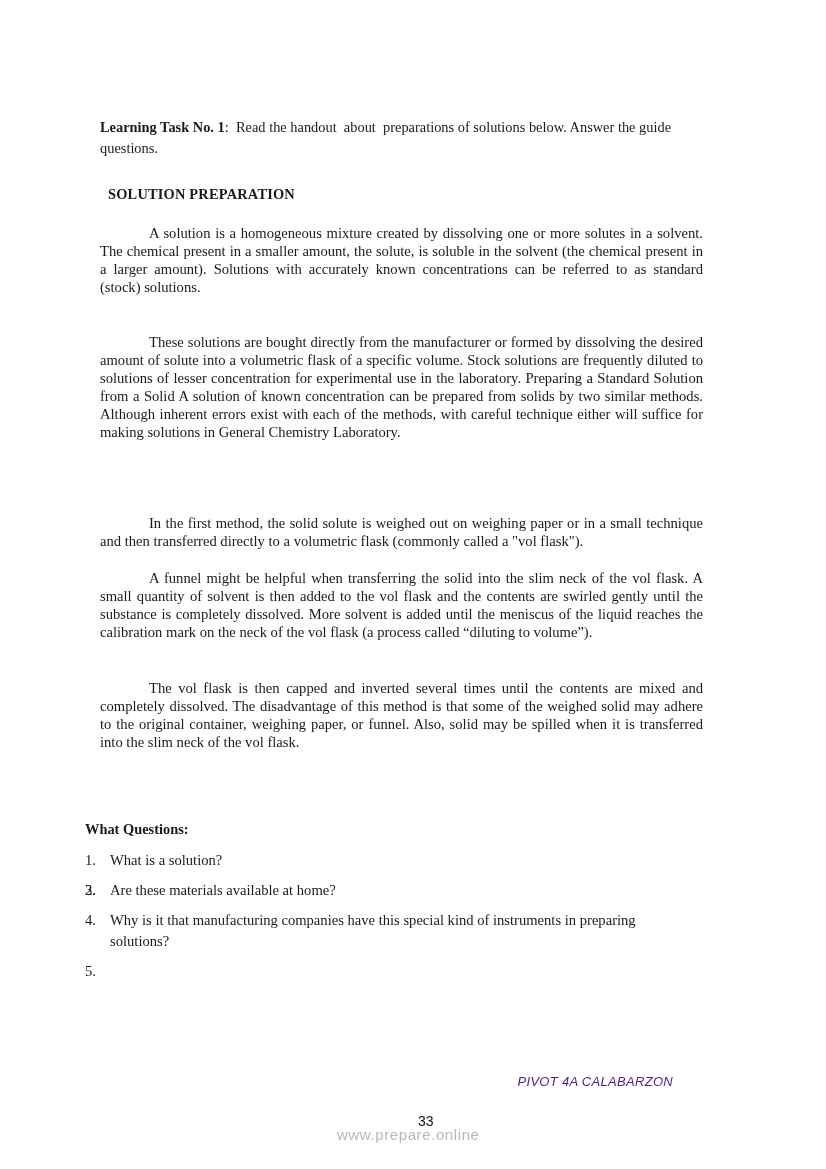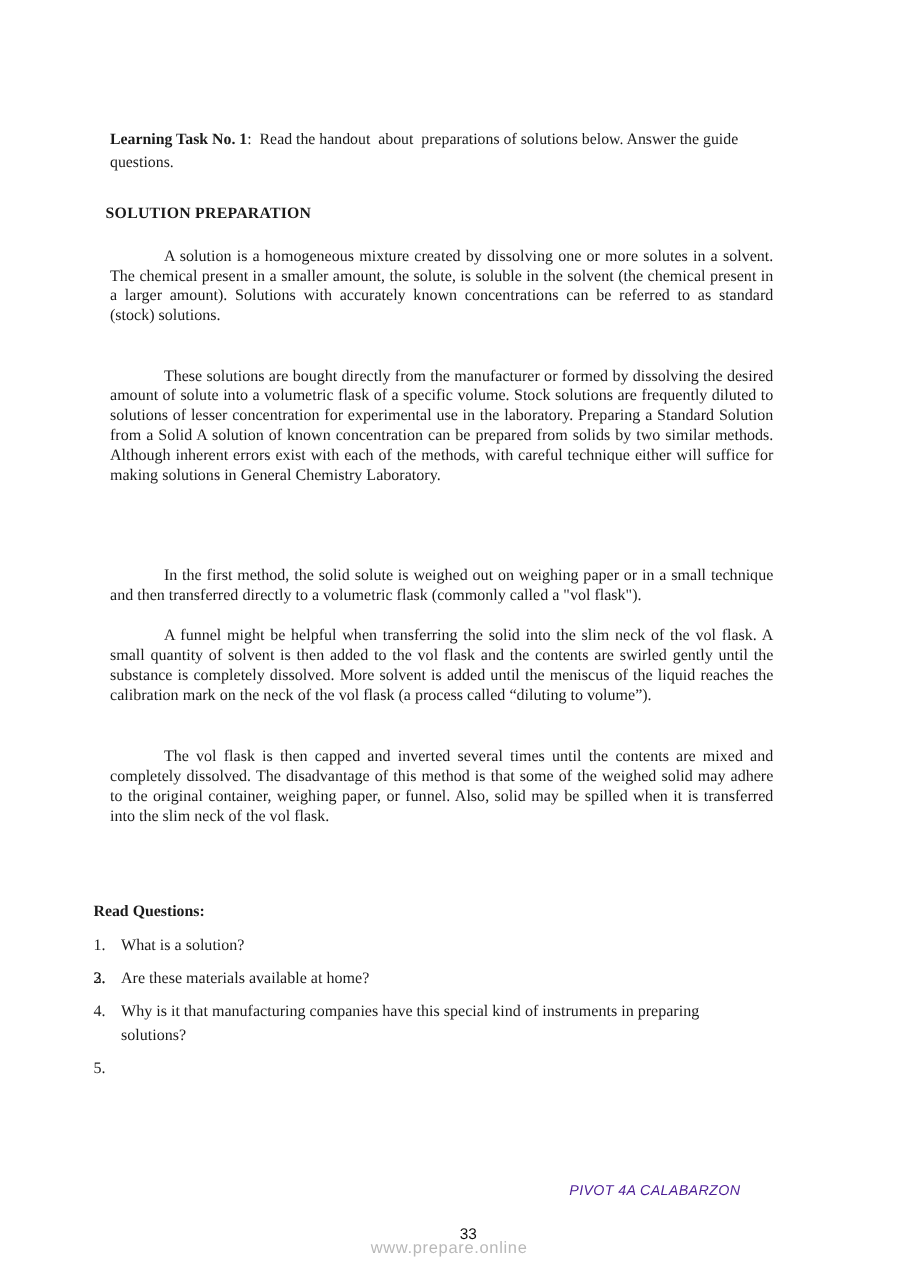--- a/index.html
+++ b/index.html
@@ -1,20 +1,20 @@
 <!DOCTYPE html>
 <html><head>
   <meta charset="utf-8">
   <style>
     html, body { margin: 0; padding: 0; background: #ffffff; }
     body { width: 826px; height: 1169px; position: relative; overflow: hidden; font-family: "DejaVu Serif", "Liberation Serif", serif; color: #1a1a1a; }
     .page { position: absolute; left: 0; top: 0; width: 796px; height: 1169px; }
     .task { position: absolute; left: 100px; top: 117px; width: 612px; font-size: 14.4px; line-height: 21px; font-family: "Liberation Serif", serif; }
     .task b { font-weight: bold; }
-    .section-title { position: absolute; left: 96px; top: 186px; font-size: 14.4px; font-weight: bold; font-family: "Liberation Serif", serif; letter-spacing: 0.2px; }
+    .section-title { position: absolute; left: 108px; top: 186px; font-size: 14.4px; font-weight: bold; font-family: "Liberation Serif", serif; letter-spacing: 0.2px; }
     .para { position: absolute; left: 100px; width: 603px; font-size: 14.6px; line-height: 18.1px; text-align: justify; text-indent: 49px; font-family: "Liberation Serif", serif; hyphens: manual; }
     .gq-title { position: absolute; left: 85px; top: 821px; font-size: 14.4px; font-weight: bold; font-family: "Liberation Serif", serif; }
     .gq-list { position: absolute; left: 85px; top: 850px; width: 610px; margin: 0; padding: 0; list-style: none; font-family: "Liberation Serif", serif; font-size: 14.6px; line-height: 21px; }
     .gq-list li { position: relative; padding-left: 25px; margin-bottom: 9px; }
     .gq-num { position: absolute; left: 0; top: 0; }
     .footer-brand { position: absolute; right: 123px; top: 1074px; font-family: "Liberation Sans", sans-serif; font-style: italic; font-size: 13px; letter-spacing: 0.3px; color: #4c1d95; }
     .page-num { position: absolute; left: 418px; top: 1113px; font-family: "Liberation Sans", sans-serif; font-size: 14px; color: #111; }
     .watermark { position: absolute; left: 337px; top: 1126px; font-family: "Liberation Sans", sans-serif; font-size: 15px; color: #b8b8b8; letter-spacing: 0.6px; }
   </style>
 </head>
@@ -27,21 +27,21 @@
   </div>
 
   <div class="section-title">SOLUTION PREPARATION</div>
 
   <p class="para" style="top: 224px; margin:0;">A solution is a homogeneous mixture created by dissolving one or more solutes in a solvent. The chemical present in a smaller amount, the solute, is soluble in the solvent (the chemical present in a larger amount). Solutions with accurately known concentrations can be referred to as standard (stock) solu­tions.</p>
   <p class="para" style="top: 333px; margin:0;">These solutions are bought directly from the manufacturer or formed by dissolving the desired amount of solute into a volumetric flask of a specific vo­lume. Stock solutions are frequently diluted to solutions of lesser concentration for experimental use in the laboratory. Preparing a Standard Solution from a Solid A solution of known concentration can be prepared from solids by two similar methods. Although inherent errors exist with each of the methods, with careful technique either will suffice for making solutions in General Chemistry Laboratory.</p>
   <p class="para" style="top: 514px; margin:0;">In the first method, the solid solute is weighed out on weighing paper or in a small technique and then transferred directly to a volumetric flask (commonly called a "vol flask").</p>
   <p class="para" style="top: 569px; margin:0;">A funnel might be helpful when transferring the solid into the slim neck of the vol flask. A small quantity of solvent is then added to the vol flask and the contents are swirled gently until the substance is completely dissolved. More solvent is added until the meniscus of the liquid reaches the calibration mark on the neck of the vol flask (a process called “diluting to volume”).</p>
   <p class="para" style="top: 679px; margin:0;">The vol flask is then capped and inverted several times until the contents are mixed and completely dissolved. The disadvantage of this method is that some of the weighed solid may adhere to the original container, weighing paper, or funnel. Also, solid may be spilled when it is transferred into the slim neck of the vol flask.</p>
 
-  <div class="gq-title">Read Questions:</div>
+  <div class="gq-title">What Questions:</div>
 
   <ol class="gq-list">
     <li>
       <span class="gq-num">1.</span>
       <span>What is a solution?</span>
     </li>
     <li>
       <span class="gq-num">2.</span>
     </li>
     <li>

